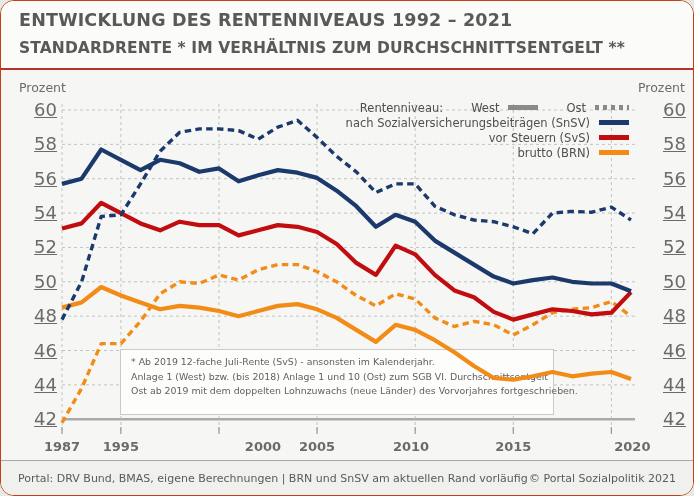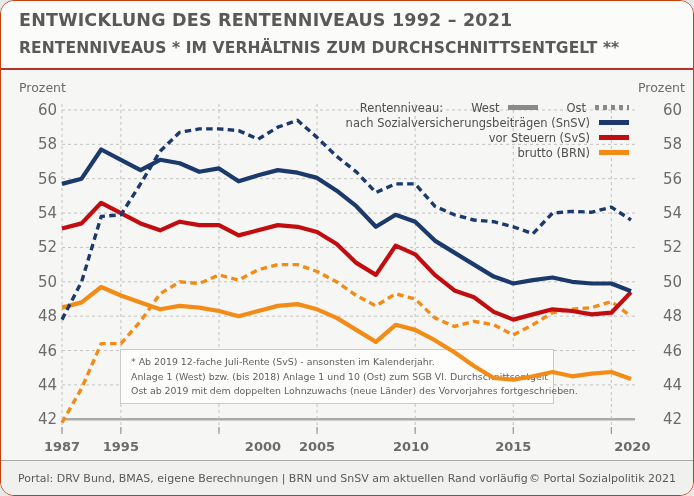--- a/index.html
+++ b/index.html
@@ -18,58 +18,58 @@
     position:absolute;left:18px;top:9px;
     font-size:17.5px;font-weight:bold;color:#595959;letter-spacing:.2px;white-space:nowrap;
   }
   .subtitle{
     position:absolute;left:18px;top:38px;
     font-size:15.5px;font-weight:bold;color:#595959;letter-spacing:.1px;white-space:nowrap;
   }
   .axis-title{position:absolute;font-size:12.5px;color:#6b6b6b;}
   .axis-title.left{left:18px;top:79px;}
   .axis-title.right{left:637px;top:79px;}
-  .ylab{position:absolute;width:40px;font-size:15px;color:#6b6b6b;line-height:14px;}
+  .ylab{position:absolute;width:40px;font-size:18px;color:#6b6b6b;line-height:14px;text-decoration:underline;}
   .ylab.l{left:16px;text-align:right;}
   .ylab.r{left:662px;text-align:left;}
   .xlab{position:absolute;width:48px;top:438px;text-align:center;
     font-size:13px;font-weight:bold;color:#6b6b6b;}
   svg.layer{position:absolute;left:0;top:0;}
   .legend{
     position:absolute;top:99px;right:64px;
     display:flex;flex-direction:column;align-items:flex-end;
     font-size:11.5px;color:#4f4f4f;
   }
   .legend-row{display:flex;align-items:center;white-space:nowrap;height:15px;}
   .swatch{display:inline-block;height:5px;margin-left:9px;}
   .swatch.solid{width:30px;}
   .swatch.dashed{width:34px;}
   .lg-gap{display:inline-block;width:28px;}
   .footnote-box{
-    position:absolute;left:119px;top:348px;width:434px;height:55px;
+    position:absolute;left:119px;top:348px;width:434px;height:66px;
     background:#fdfdfc;border:1px solid #cbcac7;
     padding:5px 10px;z-index:2;
     font-size:9.4px;line-height:1.55;color:#5f5f5f;white-space:nowrap;
   }
   .footer{
     position:absolute;left:0;bottom:0;width:100%;height:35px;
     background:#f0f0ee;border-top:1px solid #a9a9a9;
     display:flex;align-items:center;justify-content:space-between;
     padding:0 17px;font-size:11px;color:#5a5a5a;z-index:3;
   }
   .z1{z-index:1}.z3{z-index:3}.z4{z-index:4}
 </style>
 </head>
 <body>
 
 <div class="frame">
 
   <div class="header">
     <div class="title">ENTWICKLUNG DES RENTENNIVEAUS 1992 – 2021</div>
-    <div class="subtitle">RENTENNIVEAUS * IM VERHÄLTNIS ZUM DURCHSCHNITTSENTGELT **</div>
+    <div class="subtitle">STANDARDRENTE * IM VERHÄLTNIS ZUM DURCHSCHNITTSENTGELT **</div>
   </div>
 
   <div class="axis-title left">Prozent</div>
   <div class="axis-title right">Prozent</div>
 
   <svg class="layer z1" id="grid-svg" width="694" height="496">
       <line x1="61" x2="634" y1="418.24" y2="418.24" stroke="#a9a9a9" stroke-width="2.4"></line>
       <line x1="61" x2="634" y1="383.88" y2="383.88" stroke="#c3c3c1" stroke-width="1" stroke-dasharray="3 3"></line>
       <line x1="61" x2="634" y1="349.52" y2="349.52" stroke="#c3c3c1" stroke-width="1" stroke-dasharray="3 3"></line>
       <line x1="61" x2="634" y1="315.15999999999997" y2="315.15999999999997" stroke="#c3c3c1" stroke-width="1" stroke-dasharray="3 3"></line>

